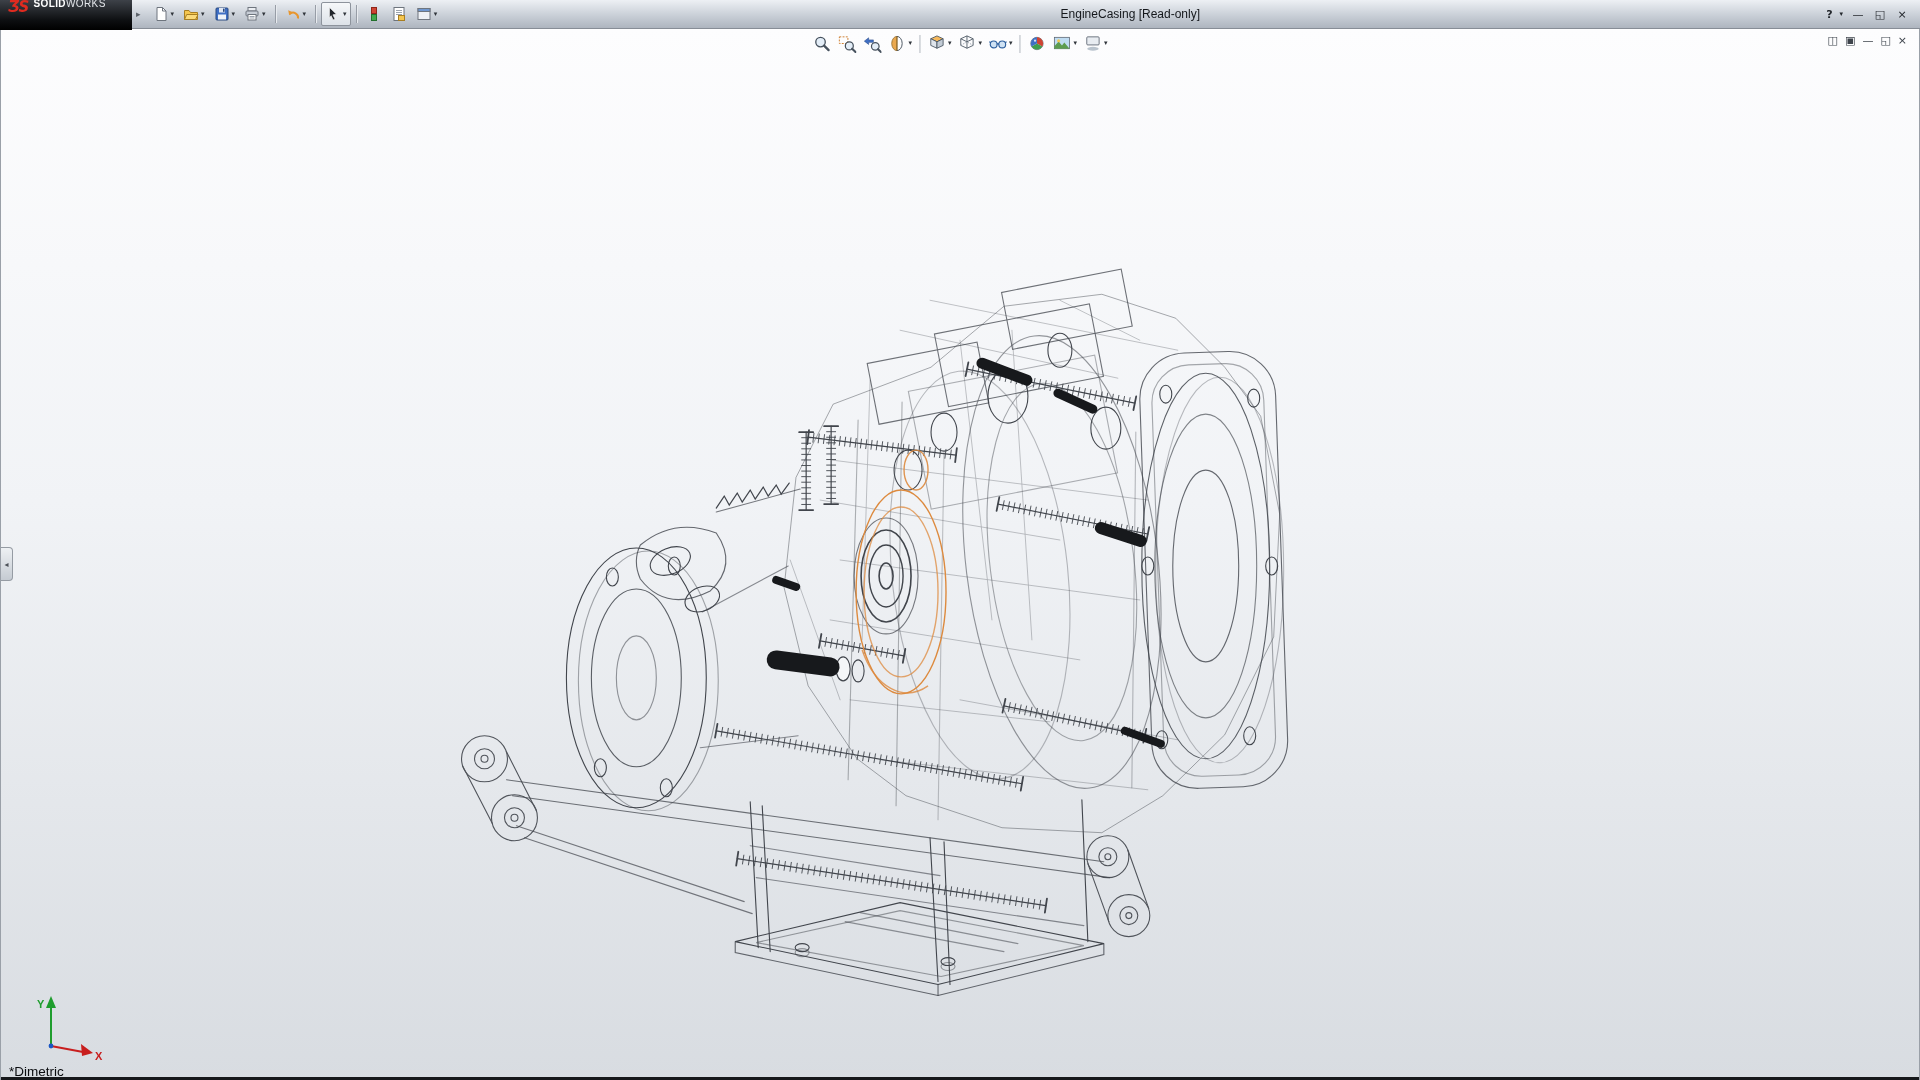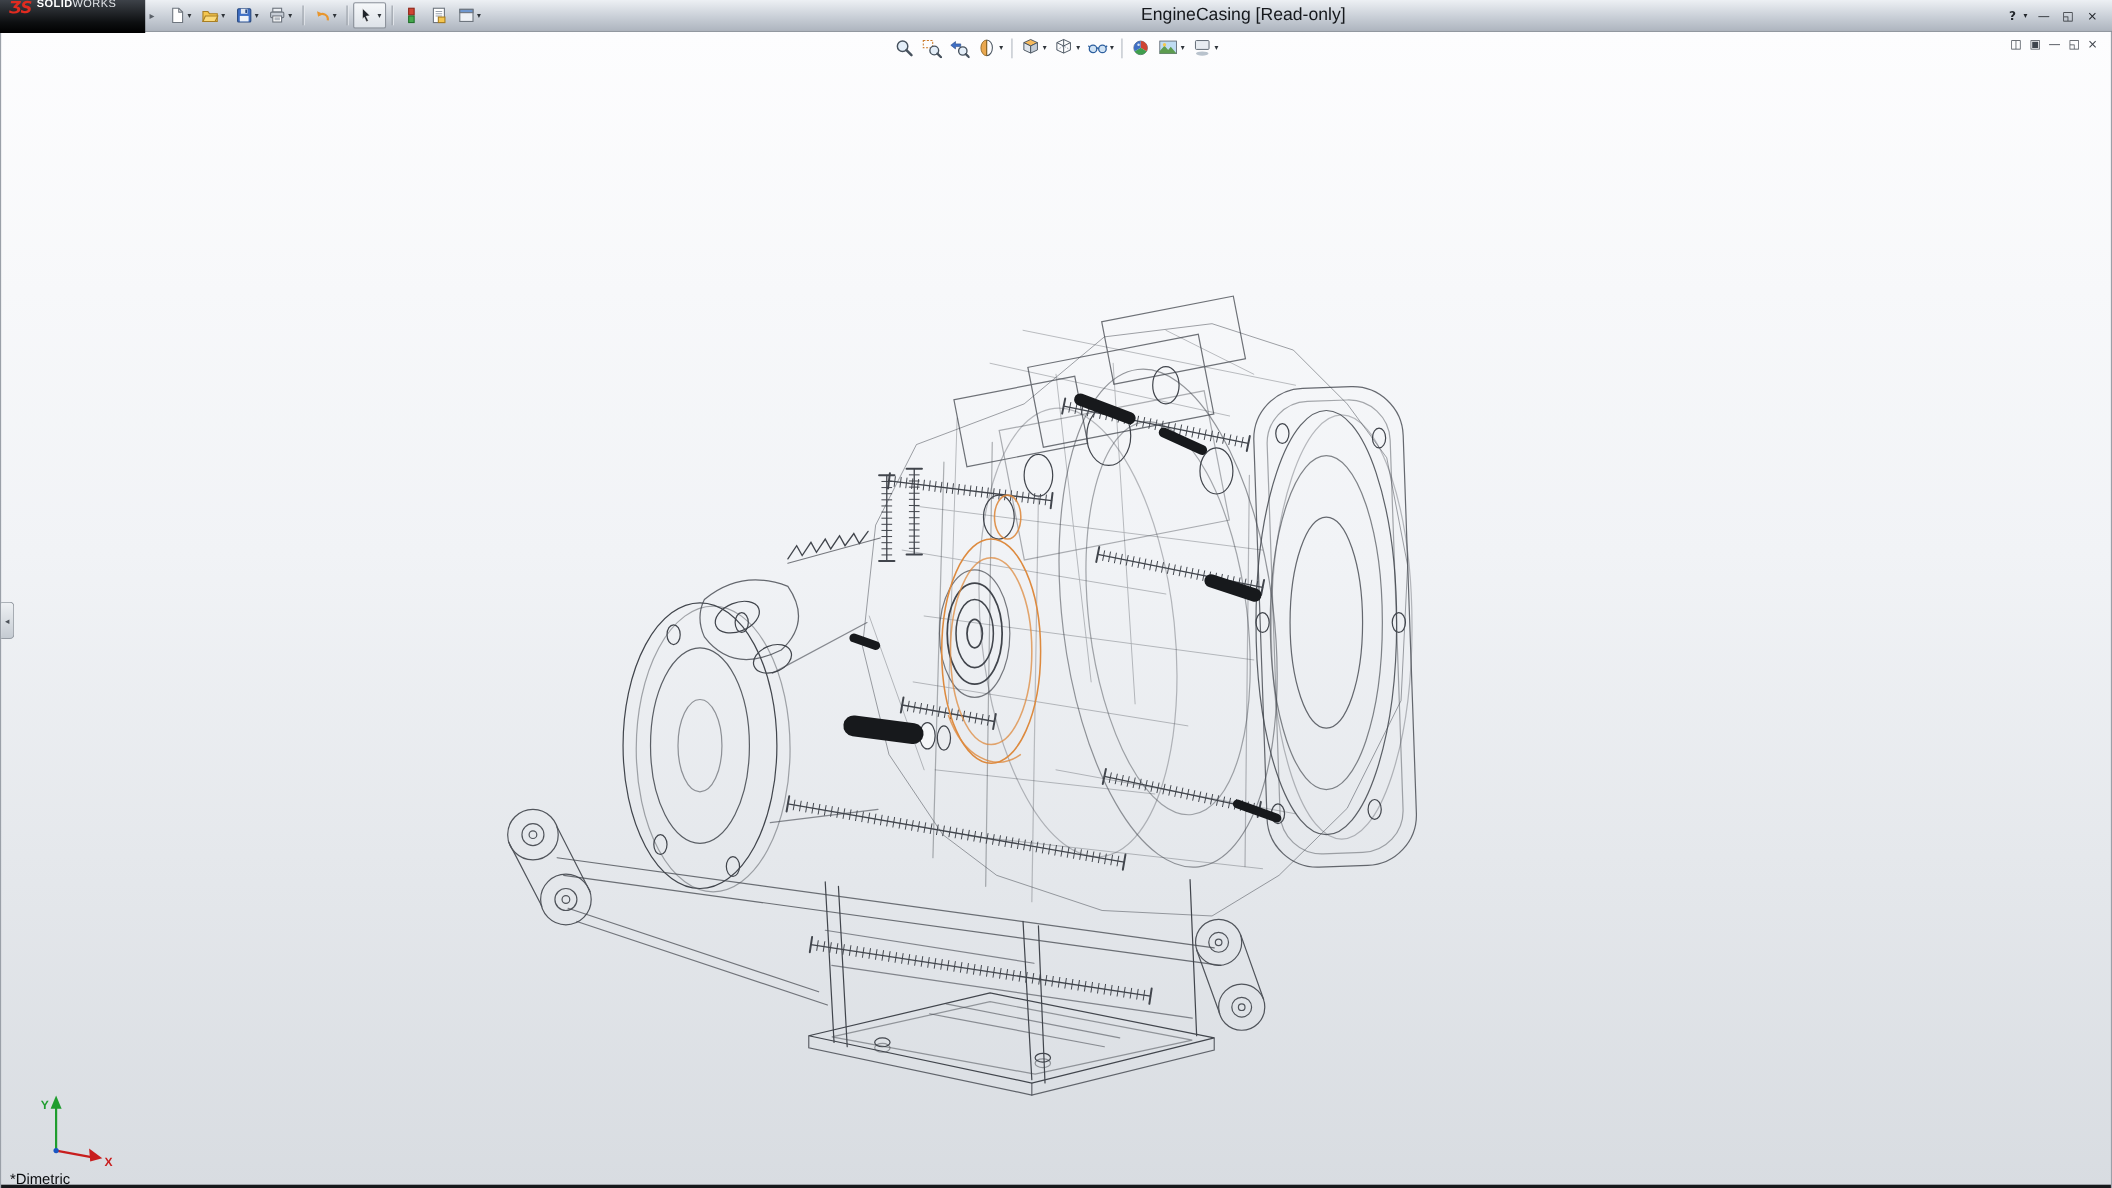--- a/index.html
+++ b/index.html
@@ -18,21 +18,21 @@
   .brand .works{font-weight:400;color:#e2e5e9;}
   .logo-expander{font-size:9px;color:#5a6068;margin:0 2px 0 4px;}
 
   .qt{display:flex;align-items:center;margin-left:6px;gap:1px;}
   .qt-btn{display:flex;align-items:center;height:22px;padding:0 3px;border-radius:2px;border:1px solid transparent;}
   .qt-btn.pressed{border:1px solid #8d939c;background:linear-gradient(#f6f8fa,#dde2e8);}
   .qt-btn svg{width:16px;height:16px;display:block;}
   .caret{font-family:"DejaVu Sans",sans-serif;font-size:7px;color:#2f343a;margin-left:2px;line-height:1;}
   .tb-sep{width:1px;height:18px;background:#979da6;margin:0 4px;box-shadow:1px 0 0 #e8ebef;}
 
-  .title-area{flex:1;text-align:center;font-size:16px;color:#15181c;
+  .title-area{flex:1;text-align:center;font-size:12px;color:#15181c;
     overflow:hidden;white-space:nowrap;padding:0 8px;}
 
   .win-controls{display:flex;align-items:center;gap:2px;margin-right:8px;}
   .win-btn{min-width:20px;height:19px;display:flex;align-items:center;justify-content:center;
     font-family:"DejaVu Sans",sans-serif;font-size:11px;color:#23272c;border-radius:2px;}
   .win-btn.help{font-weight:700;}
   .win-caret{font-size:7px;color:#23272c;margin:0 3px 0 -2px;font-family:"DejaVu Sans",sans-serif;}
 
   
   .viewport{position:absolute;top:28px;left:0;right:0;bottom:0;

